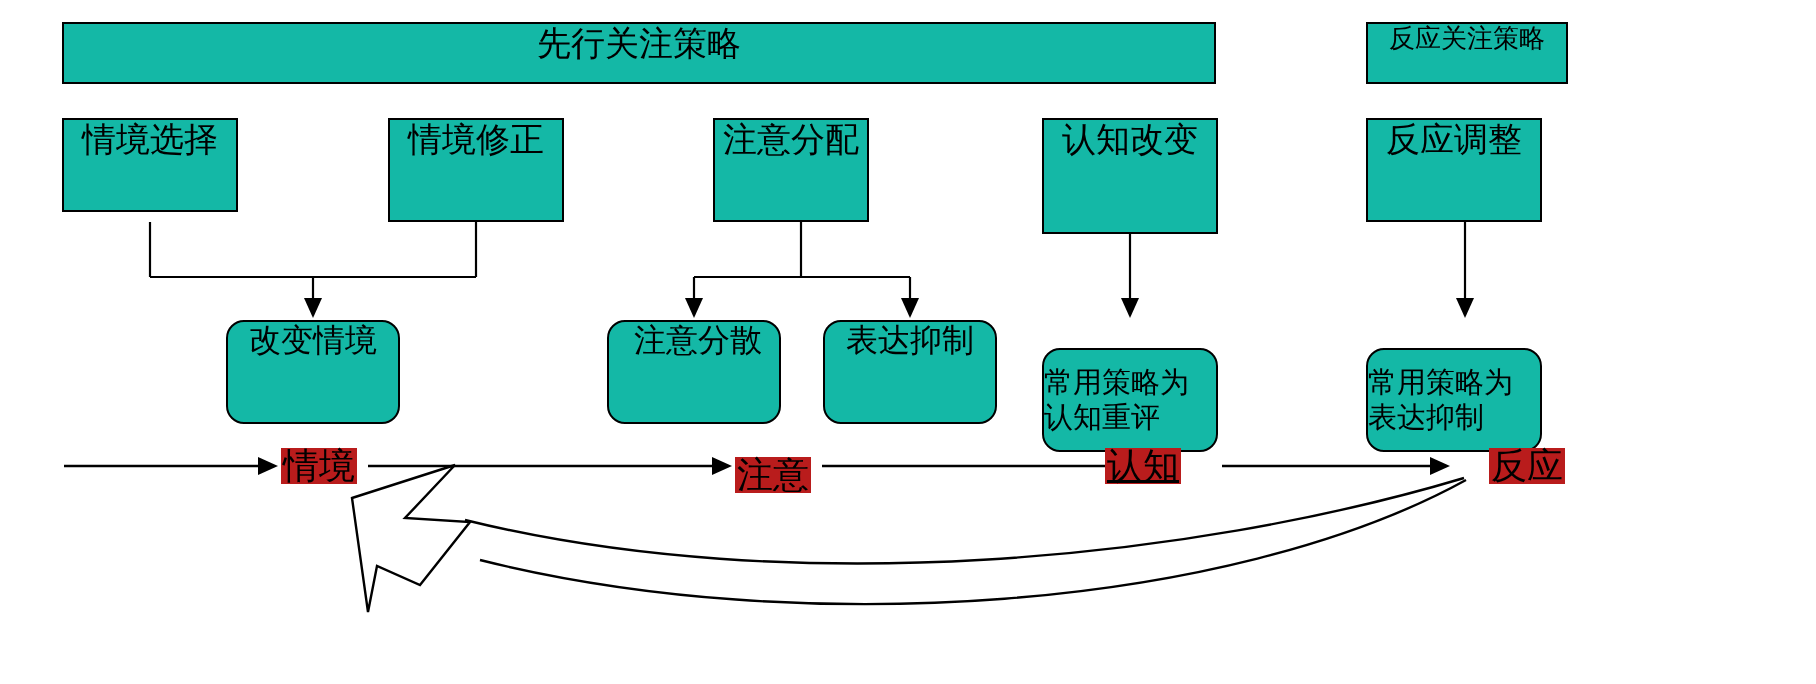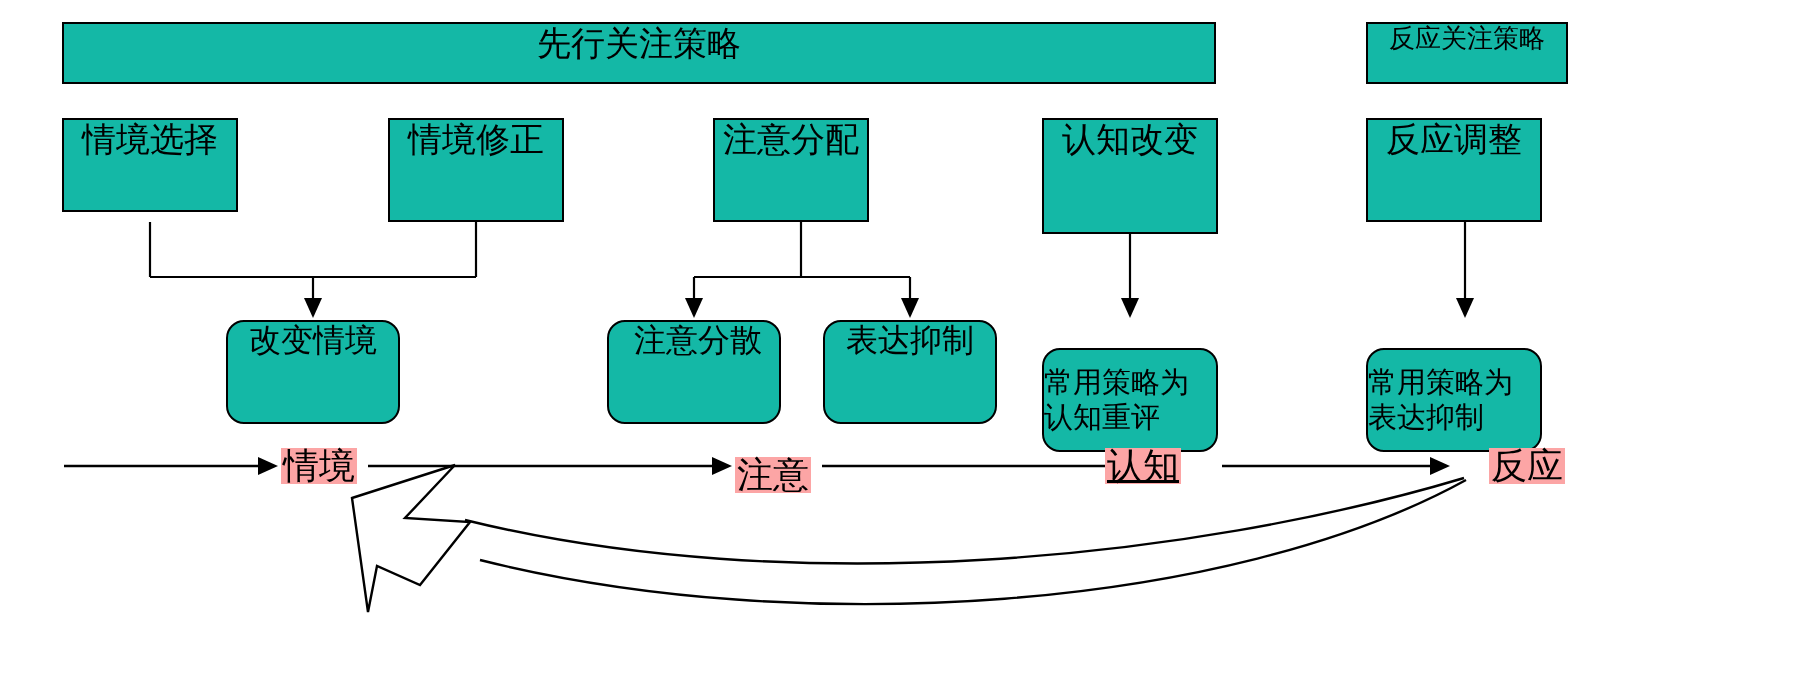--- a/index.html
+++ b/index.html
@@ -48,21 +48,21 @@
   }
   .round-box.two-line span {
     display: block;
   }
   
   .stage-label {
     position: absolute;
     font-size: 36px;
     line-height: 1;
     white-space: nowrap;
-    background: #fca5a5;
+    background: #b91c1c;
     padding: 0 2px;
   }
   
   #wires {
     position: absolute;
     left: 0;
     top: 0;
     width: 1816px;
     height: 684px;
     pointer-events: none;

